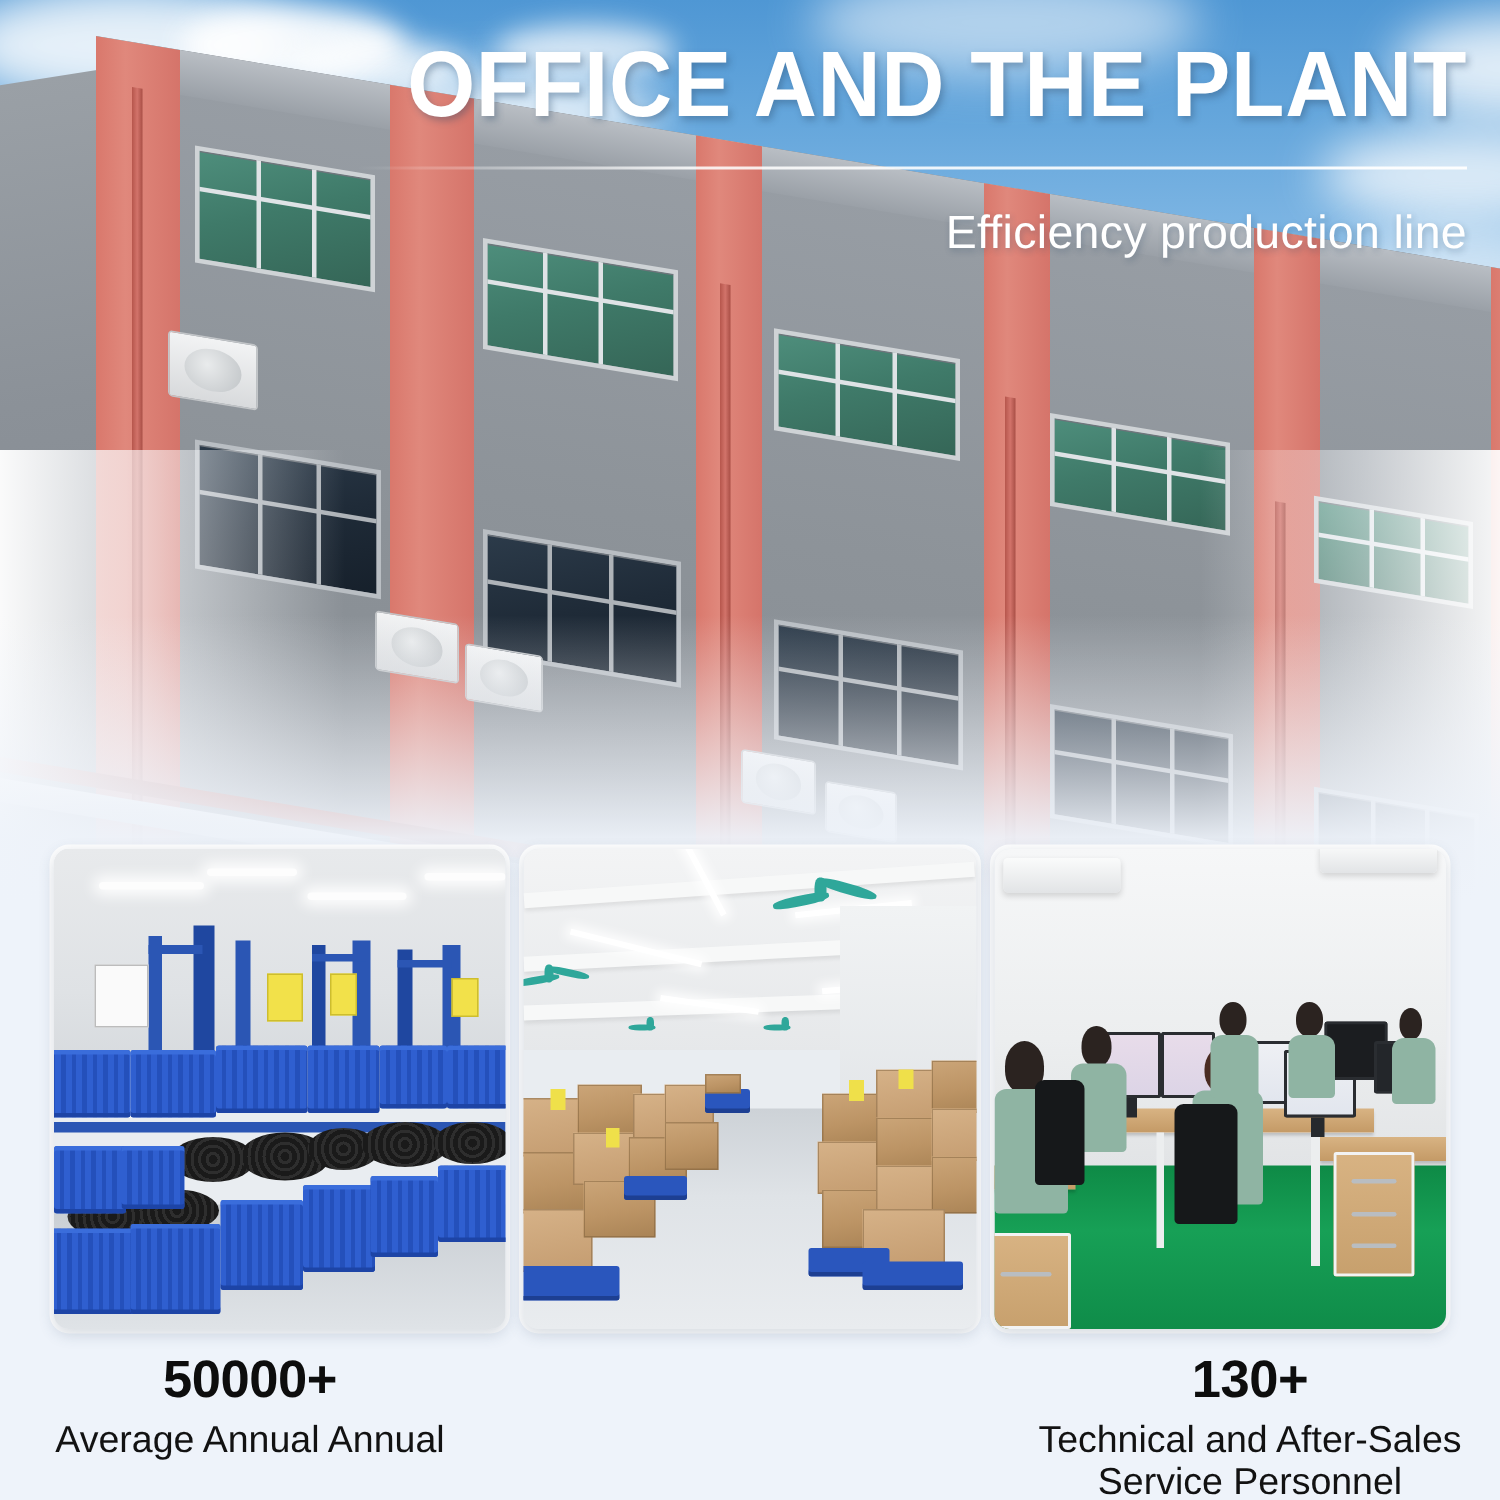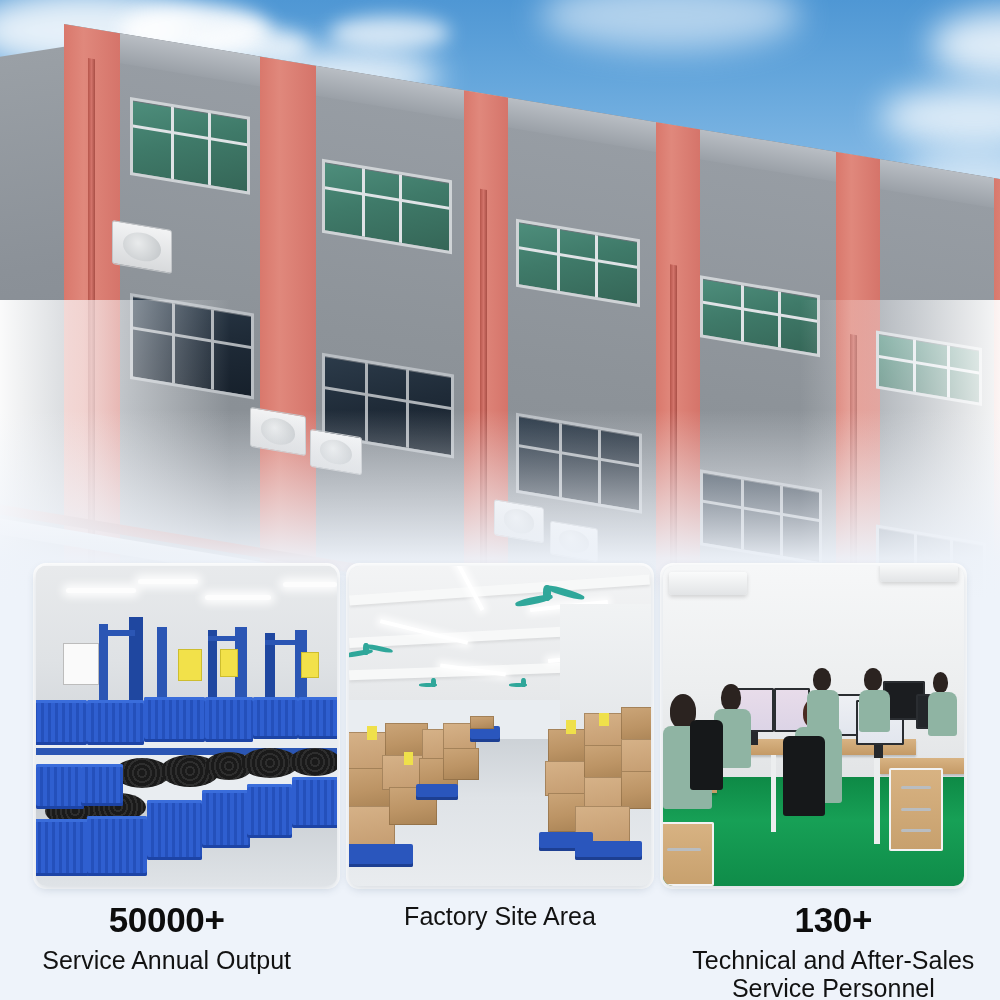--- a/index.html
+++ b/index.html
@@ -299,20 +299,25 @@
 
       <div class="canopy" style="left:-20px;top:488px;transform:skewY(9.4deg);transform-origin:left top;"></div>
       <div class="canopy" style="left:-20px;top:474px;height:10px;background:#b3564b;transform:skewY(9.4deg);transform-origin:left top;"></div>
     </div>
 
     <div class="fade-left"></div>
     <div class="fade-right"></div>
     <div class="fade-bottom"></div>
   </div>
 
+  <div class="headline">
+    <h1>OFFICE AND THE PLANT</h1>
+    <div class="rule"></div>
+    <h2>Efficiency production line</h2>
+  </div>
 
   <div class="cards">
 
     <div class="card">
       <div class="photo">
         <div class="w-ceil"></div>
         <div class="w-wall"></div>
         <div class="w-lamp" style="left:10%;top:7%;width:70px;"></div>
         <div class="w-lamp" style="left:34%;top:4%;width:60px;"></div>
         <div class="w-lamp" style="left:56%;top:9%;width:66px;"></div>
@@ -504,24 +509,23 @@
         </div>
       </div>
     </div>
   </div>
 
   <div class="stats">
     <div class="stat">
       <div class="num">
         <span>50000+</span><sup></sup>
       </div>
-      <div class="lbl">Service Annual Output</div>
+      <div class="lbl">Average Annual Annual</div>
     </div>
     <div class="stat">
-      <div class="lbl">Factory Site Area</div>
     </div>
     <div class="stat">
       <div class="num">
         <span>130+</span><sup></sup>
       </div>
       <div class="lbl" style="white-space:pre-line">Technical and After-Sales
 Service Personnel</div>
     </div>
   </div>
 

